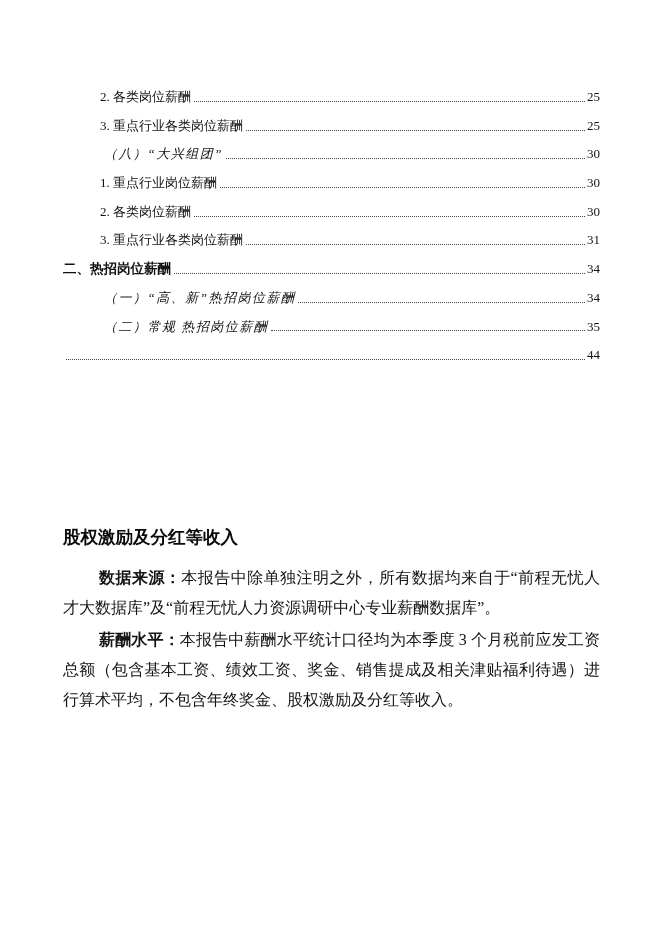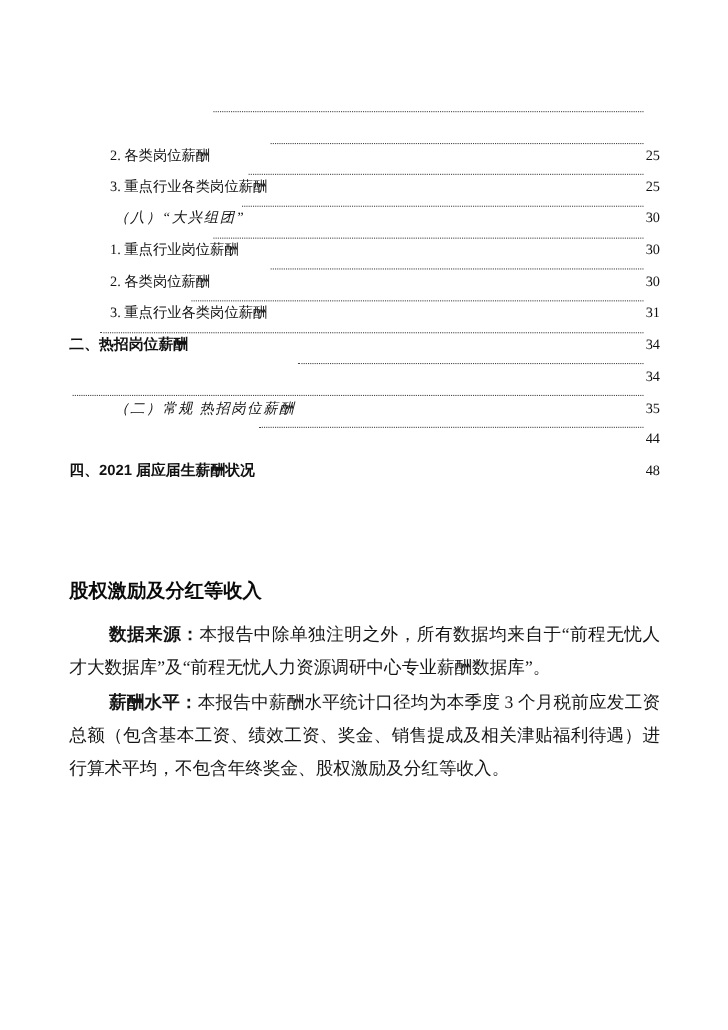--- a/index.html
+++ b/index.html
@@ -36,21 +36,20 @@
     border-bottom: 1.5px dotted #444;
     transform: translateY(4px);
     margin: 0 2px 0 3px;
   }
   .toc-page {
     flex: 0 0 auto;
     font-family: "Liberation Serif", "DejaVu Serif", serif;
     font-weight: 400;
     font-style: normal;
     font-size: 13px;
-    margin-top: 44px;
   }
   .lv-top .toc-label {
     font-family: "Liberation Sans", "DejaVu Sans", sans-serif;
     font-weight: 700;
     font-size: 13.5px;
   }
   .lv-paren { padding-left: 25px; }
   .lv-paren .toc-label {
     font-style: italic;
     letter-spacing: 1.5px;
@@ -120,37 +119,33 @@
     <span class="toc-label">3. 重点行业各类岗位薪酬</span>
     <span class="toc-leader"></span>
     <span class="toc-page">31</span>
   </div>
       <div class="toc-row lv-top">
     <span class="toc-label">二、热招岗位薪酬</span>
     <span class="toc-leader"></span>
     <span class="toc-page">34</span>
   </div>
       <div class="toc-row lv-paren">
+    <span class="toc-label">（一）“高、新”热招岗位薪酬</span>
     <span class="toc-leader"></span>
     <span class="toc-page">34</span>
   </div>
       <div class="toc-row lv-paren">
     <span class="toc-label">（二）常规 热招岗位薪酬</span>
     <span class="toc-leader"></span>
     <span class="toc-page">35</span>
   </div>
       <div class="toc-row lv-top">
     <span class="toc-leader"></span>
     <span class="toc-page">44</span>
   </div>
-      <div class="toc-row lv-top">
-    <span class="toc-label">四、2021 届应届生薪酬状况</span>
-    <span class="toc-leader"></span>
-    <span class="toc-page">48</span>
-  </div>
     </nav>
   <section class="definitions">
     <h2 class="def-heading">股权激励及分红等收入</h2>
     <div>
         <p class="def-para"><b class="def-term">数据来源：</b><span>本报告中除单独注明之外，所有数据均来自于“前程无忧人才大数据库”及“前程无忧人力资源调研中心专业薪酬数据库”。</span></p>
         <p class="def-para"><b class="def-term">薪酬水平：</b><span>本报告中薪酬水平统计口径均为本季度 3 个月税前应发工资总额（包含基本工资、绩效工资、奖金、销售提成及相关津贴福利待遇）进行算术平均，不包含年终奖金、股权激励及分红等收入。</span></p>
       </div>
   </section>
 </div>
 

